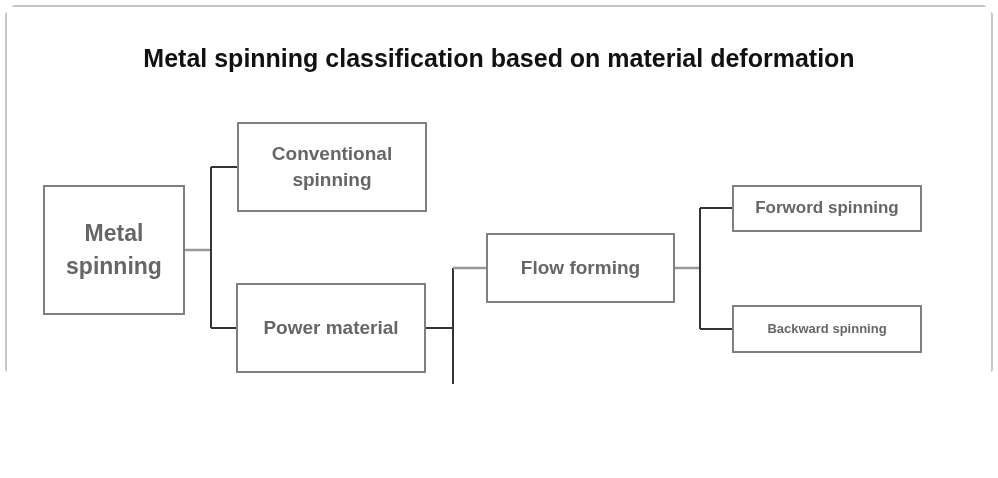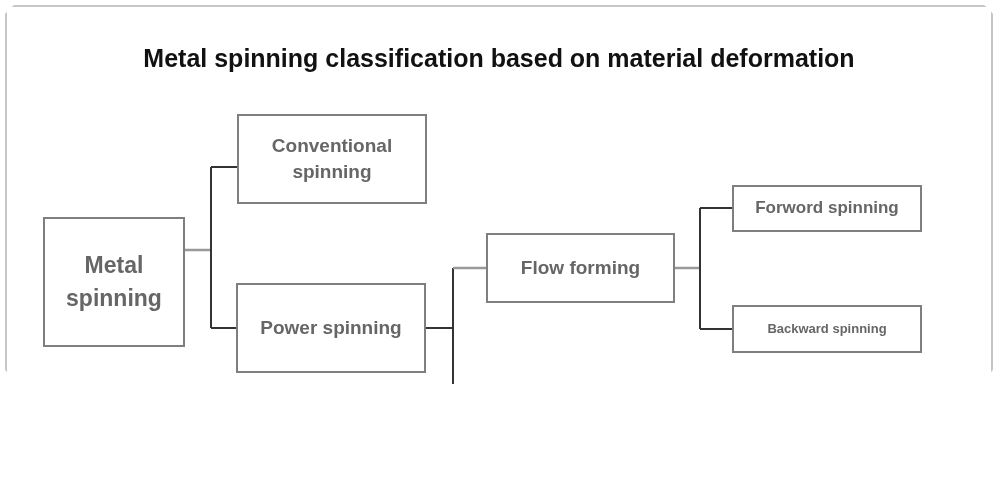--- a/index.html
+++ b/index.html
@@ -40,22 +40,22 @@
     border: 2px solid var(--box-border, #7f7f7f);
     display: flex;
     align-items: center;
     justify-content: center;
     text-align: center;
     font-weight: bold;
     color: var(--box-text, #666666);
     line-height: 1.35;
     padding: 2px 8px;
   }
-  #node-metal      { left: 43px;  top: 185px; width: 142px; height: 130px; font-size: 23px; line-height: 1.45; margin-top: 32px; }
-  #node-conventional { left: 237px; top: 114px; width: 190px; height: 90px; font-size: 19px; }
+  #node-metal      { left: 43px;  top: 185px; width: 142px; height: 130px; font-size: 23px; line-height: 1.45; }
+  #node-conventional { left: 237px; top: 122px; width: 190px; height: 90px; font-size: 19px; }
   #node-power      { left: 236px; top: 283px; width: 190px; height: 90px; font-size: 19px; }
   #node-flow       { left: 486px; top: 233px; width: 189px; height: 70px; font-size: 19px; text-align: right; }
   #node-shearing   { left: 486px; top: 349px; width: 189px; height: 76px; font-size: 19px; }
   #node-forword    { left: 732px; top: 185px; width: 190px; height: 47px; font-size: 17px; }
   #node-backward   { left: 732px; top: 305px; width: 190px; height: 48px; font-size: 13px; }
   #connector-svg {
     position: absolute;
     left: 0; top: 0;
     width: 998px; height: 478px;
     pointer-events: none;
@@ -87,21 +87,21 @@
     <path class="edge-gray" d="M675,268 H700"></path>
     <path class="edge-dark" d="M700,208 V329"></path>
     <path class="edge-dark" d="M700,208 H732"></path>
     <path class="edge-dark" d="M700,329 H732"></path>
   </svg>
 
   <div class="node" id="node-metal">Metal spinning</div>
 
   <div class="node" id="node-conventional">Conventional spinning</div>
 
-  <div class="node" id="node-power">Power spinning</div>
+  <div class="node" id="node-power">Power material</div>
 
   <div class="node" id="node-flow">Flow forming</div>
 
 
   <div class="node" id="node-forword">Forword spinning</div>
 
   <div class="node" id="node-backward">Backward spinning</div>
 
 </div>
 

